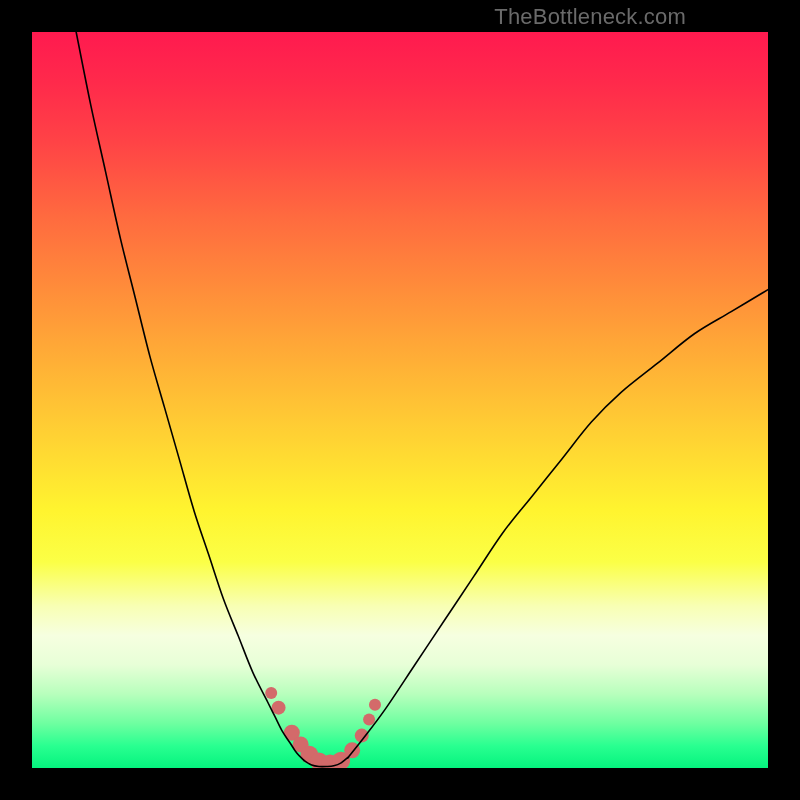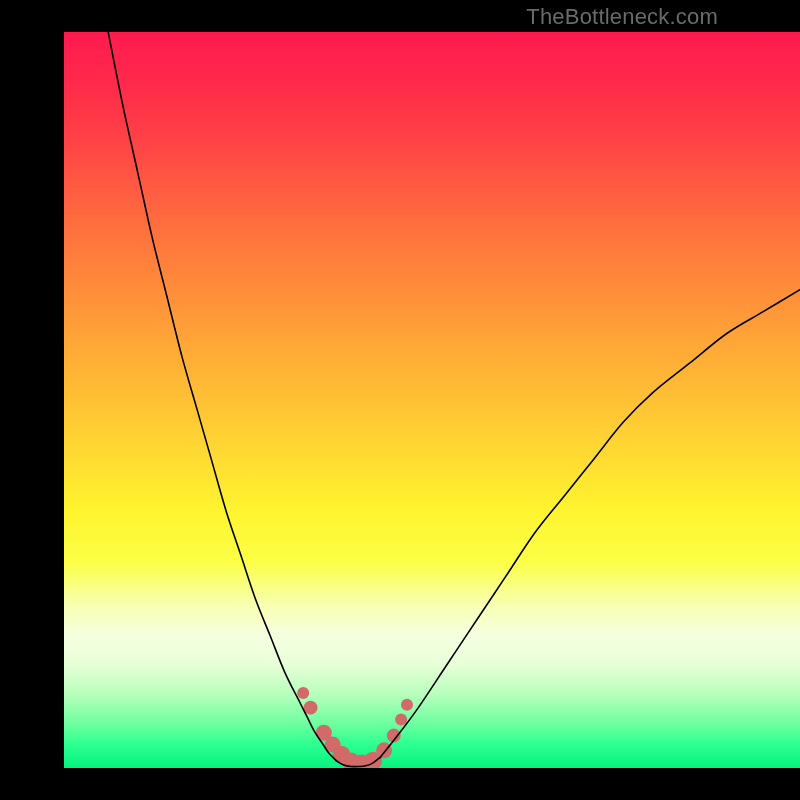--- a/index.html
+++ b/index.html
@@ -11,21 +11,20 @@
     background: #000;
     font-family: Arial, Helvetica, sans-serif;
   }
   .frame {
     position: absolute;
     left: 0;
     top: 0;
     width: 694px;
     height: 800px;
     background: #000;
-    margin-left: 32px;
   }
   .plot {
     position: absolute;
     left: 32px;
     top: 32px;
     width: 736px;
     height: 736px;
     background: linear-gradient(
       to bottom,
       #ff1a4f 0%,

